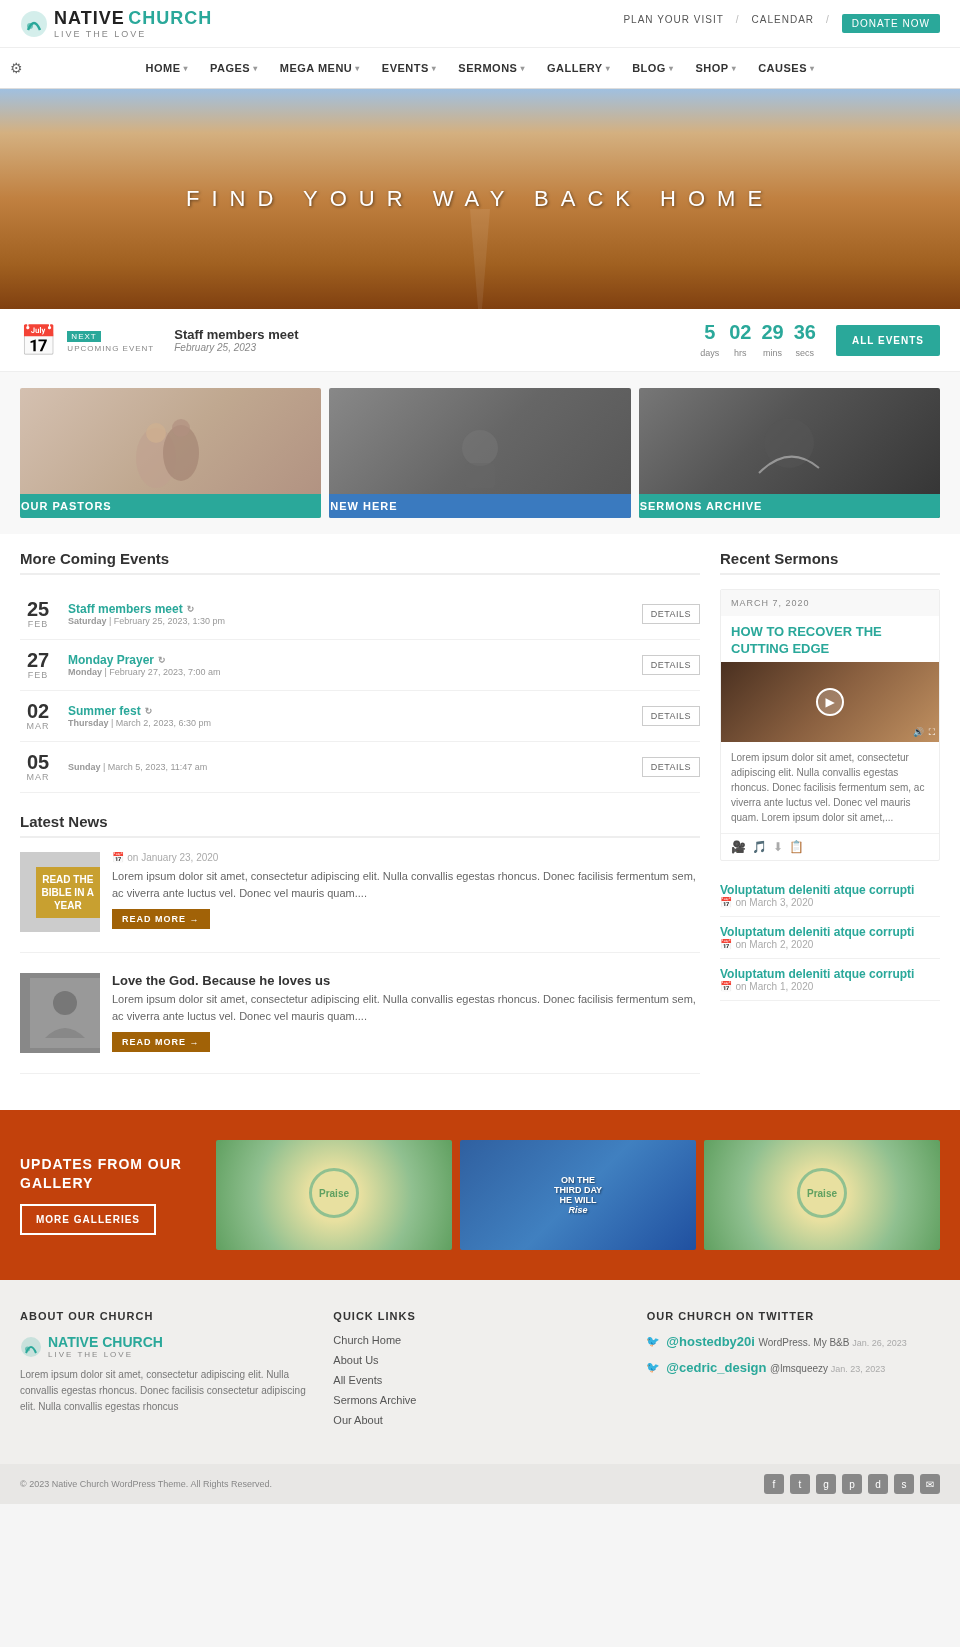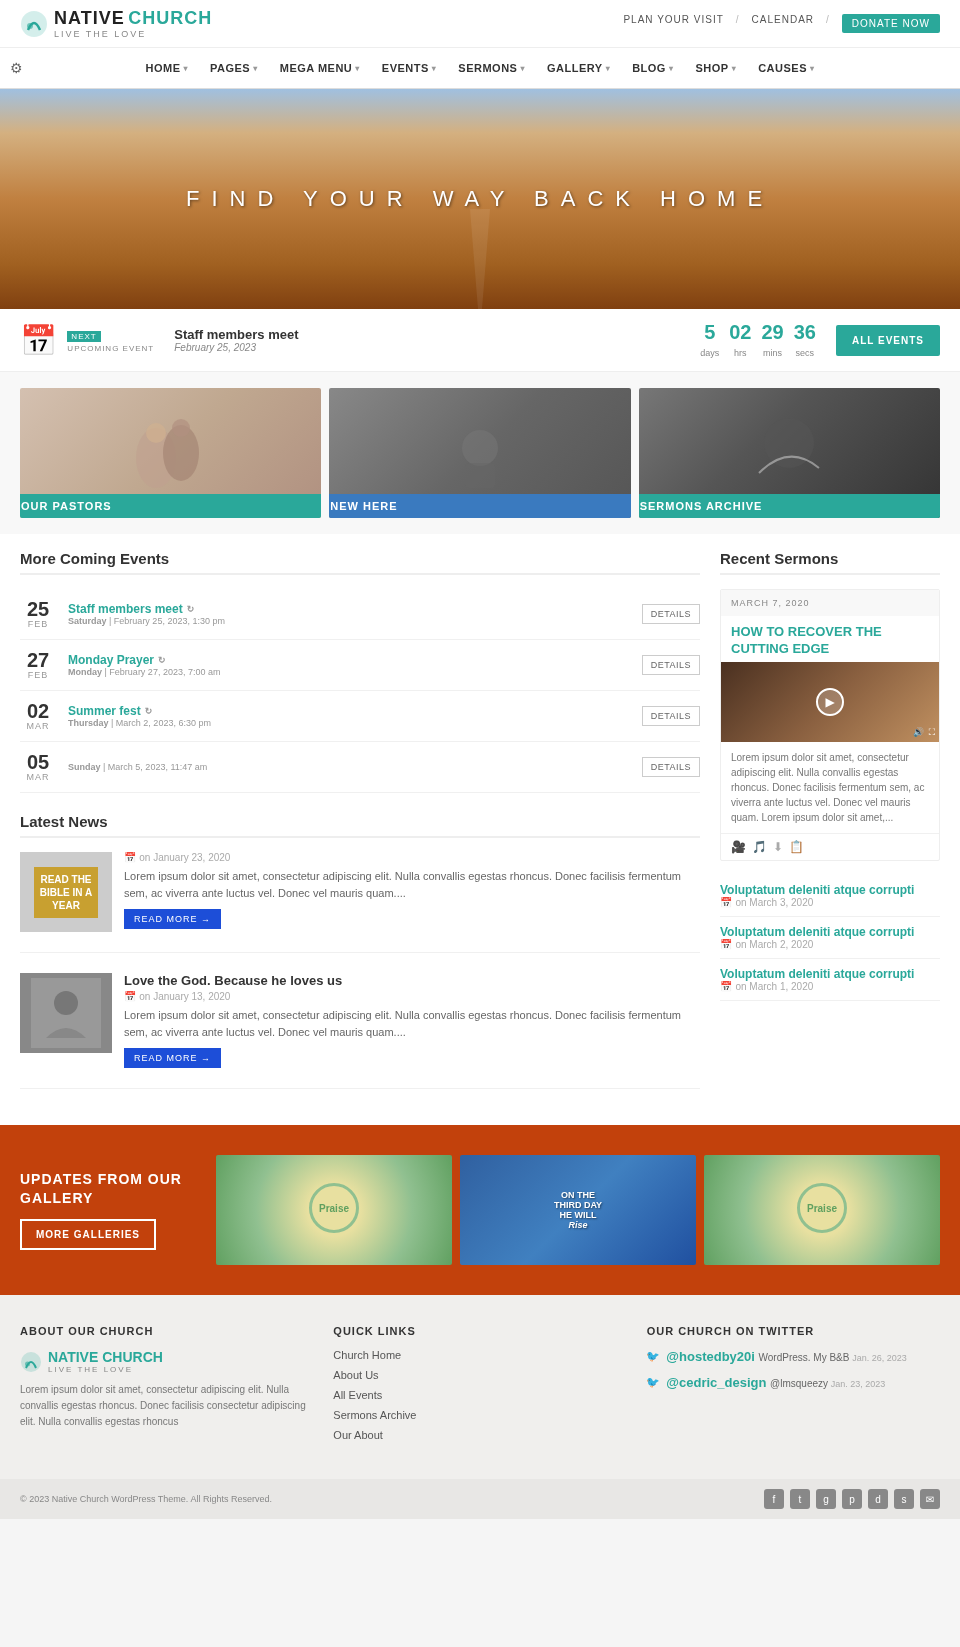--- a/index.html
+++ b/index.html
@@ -205,27 +205,27 @@
     
     .latest-news { margin-top: 20px; }
     .news-item {
       display: flex;
       gap: 12px;
       margin-bottom: 20px;
       padding-bottom: 20px;
       border-bottom: 1px solid #f0f0f0;
     }
     .news-thumb {
-      width: 92px;
+      width: 80px;
       height: 80px;
       flex-shrink: 0;
       background: #ccc;
       display: flex;
       align-items: center;
-      justify-content: center;
+      justify-content: flex-end;
       font-size: 8px;
       text-align: center;
       overflow: hidden;
     }
     .news-thumb-bible {
       background: #c8a030;
       color: #fff;
       font-weight: 900;
       font-size: 10px;
       text-align: center;
@@ -233,24 +233,24 @@
       line-height: 1.3;
     }
     .news-thumb-prayer {
       background: #888;
     }
     .news-content { flex: 1; }
     .news-title { font-size: 13px; font-weight: 700; color: #333; margin-bottom: 3px; }
     .news-date { font-size: 10px; color: #aaa; margin-bottom: 5px; }
     .news-excerpt { font-size: 11px; color: #666; line-height: 1.5; margin-bottom: 8px; }
     .read-more-btn {
-      background: #1d4ed8;
+      background: #a16207;
       color: #fff;
       font-size: 9px;
-      font-weight: 400;
+      font-weight: 700;
       padding: 5px 10px;
       text-transform: uppercase;
       letter-spacing: 1px;
       cursor: pointer;
       border: none;
       display: inline-flex;
       align-items: center;
       gap: 4px;
     }
 
@@ -664,21 +664,20 @@
       <div class="news-item">
         <div class="news-thumb news-thumb-prayer">
           <svg width="70" height="70" viewBox="0 0 70 70">
             <rect width="70" height="70" fill="#999"></rect>
             <circle cx="35" cy="25" r="12" fill="#777"></circle>
             <path d="M15 60 Q35 40 55 60" fill="#888"></path>
           </svg>
         </div>
         <div class="news-content">
           <div class="news-title">Love the God. Because he loves us</div>
-          <div class="news-date">📅 <span>on January 13, 2020</span></div>
           <div class="news-excerpt">Lorem ipsum dolor sit amet, consectetur adipiscing elit. Nulla convallis egestas rhoncus. Donec facilisis fermentum sem, ac viverra ante luctus vel. Donec vel mauris quam....</div>
           <button class="read-more-btn">READ MORE →</button>
         </div>
       </div>
     </div>
   </div>
 
   <div class="main-right">
     <div class="section-title">Recent Sermons</div>
 

